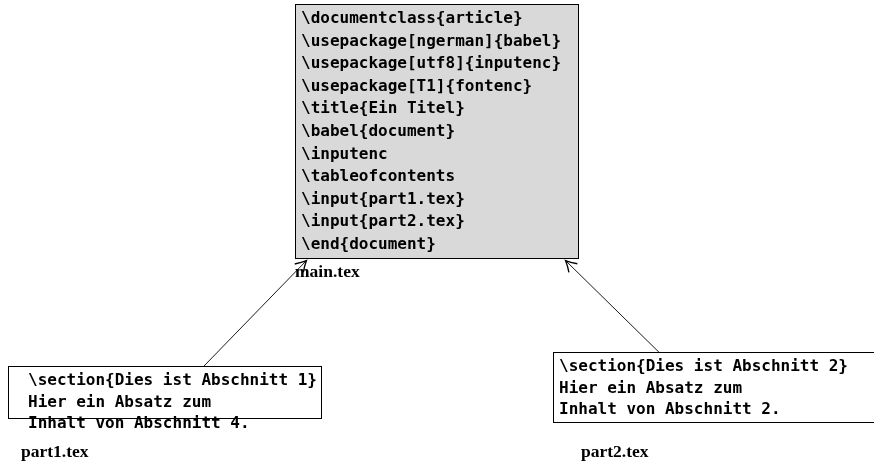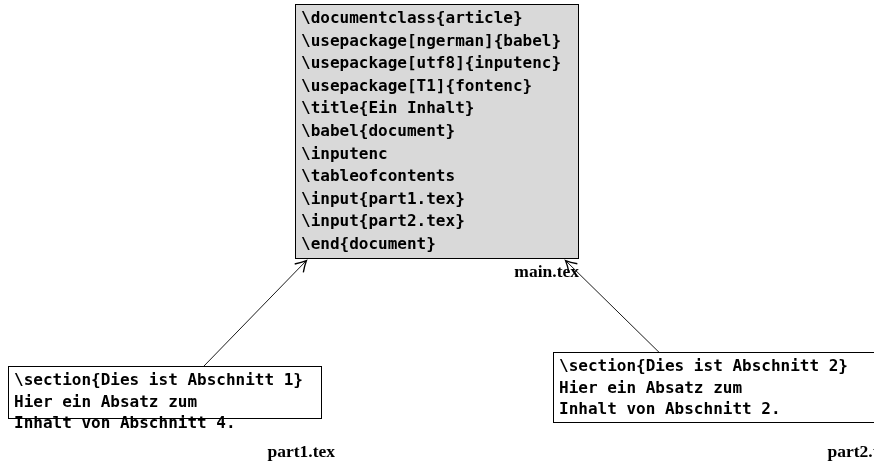--- a/index.html
+++ b/index.html
@@ -44,33 +44,33 @@
     height: 255px;
     background: #d9d9d9;
     padding: 2px 5px;
   }
   .node-main .code-line { line-height: 22.6px; }
   .node-part1 {
     left: 8px;
     top: 366px;
     width: 314px;
     height: 53px;
-    padding: 2px 5px;
+    padding: 2px 19px;
   }
   .node-part2 {
     left: 553px;
     top: 352px;
     width: 358px;
     height: 71px;
     padding: 2px 5px;
   }
   .node-part1 .code-line, .node-part2 .code-line { line-height: 21.7px; }
   .node-label {
     position: absolute;
-    text-align: right;
+    text-align: left;
     font-family: "Liberation Serif", serif;
     font-size: 17.5px;
     color: #000000;
   }
   .label-main  { left: 295px; top: 261px; width: 284px; }
   .label-part1 { left: 21px;   top: 441px; width: 314px; }
   .label-part2 { left: 581px; top: 441px; width: 314px; }
 </style>
 </head>
 <body>
@@ -85,21 +85,21 @@
     </defs>
     <line x1="204" y1="366" x2="306" y2="261" stroke="#000000" stroke-width="0.9" marker-end="url(#arrowhead)"></line>
     <line x1="673" y1="366" x2="566" y2="261" stroke="#000000" stroke-width="0.9" marker-end="url(#arrowhead)"></line>
   </svg>
 
   <div class="node node-main">
     <div class="code-line">\documentclass{article}</div>
     <div class="code-line">\usepackage[ngerman]{babel}</div>
     <div class="code-line">\usepackage[utf8]{inputenc}</div>
     <div class="code-line">\usepackage[T1]{fontenc}</div>
-    <div class="code-line">\title{Ein Inhalt}</div>
+    <div class="code-line">\title{Ein Titel}</div>
     <div class="code-line">\babel{document}</div>
     <div class="code-line">\inputenc</div>
     <div class="code-line">\tableofcontents</div>
     <div class="code-line">\input{part1.tex}</div>
     <div class="code-line">\input{part2.tex}</div>
     <div class="code-line">\end{document}</div>
   </div>
   <div class="node-label label-main">main.tex</div>
 
   <div class="node node-part1">

